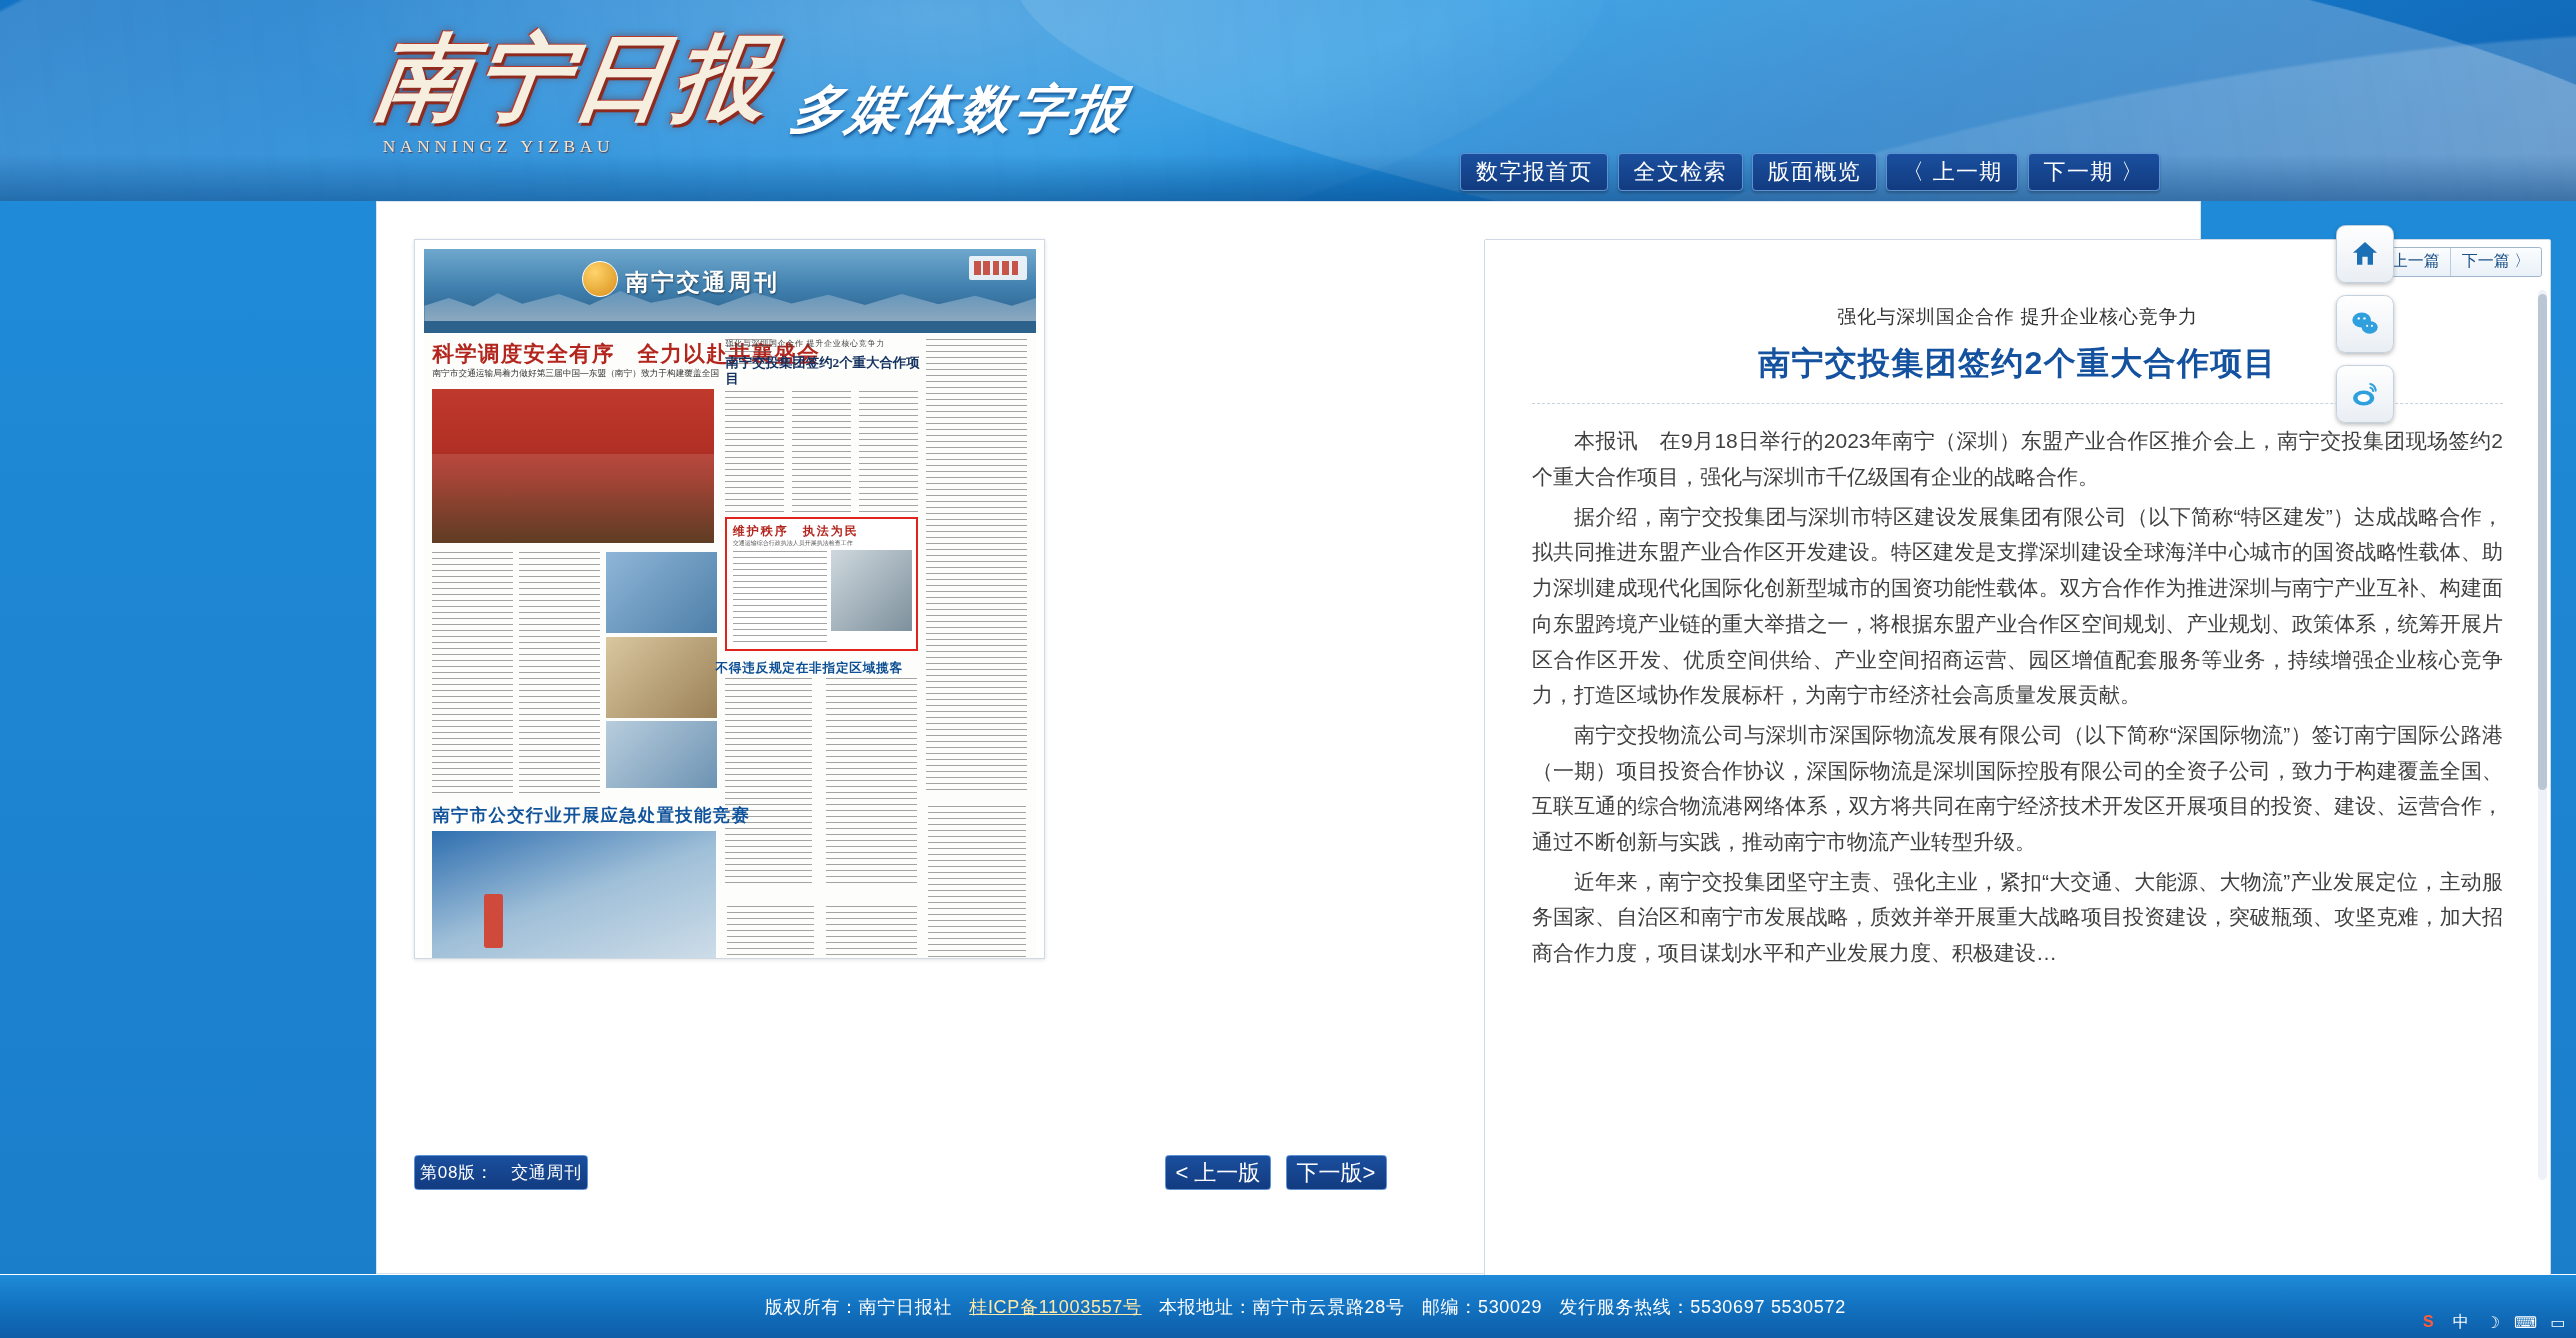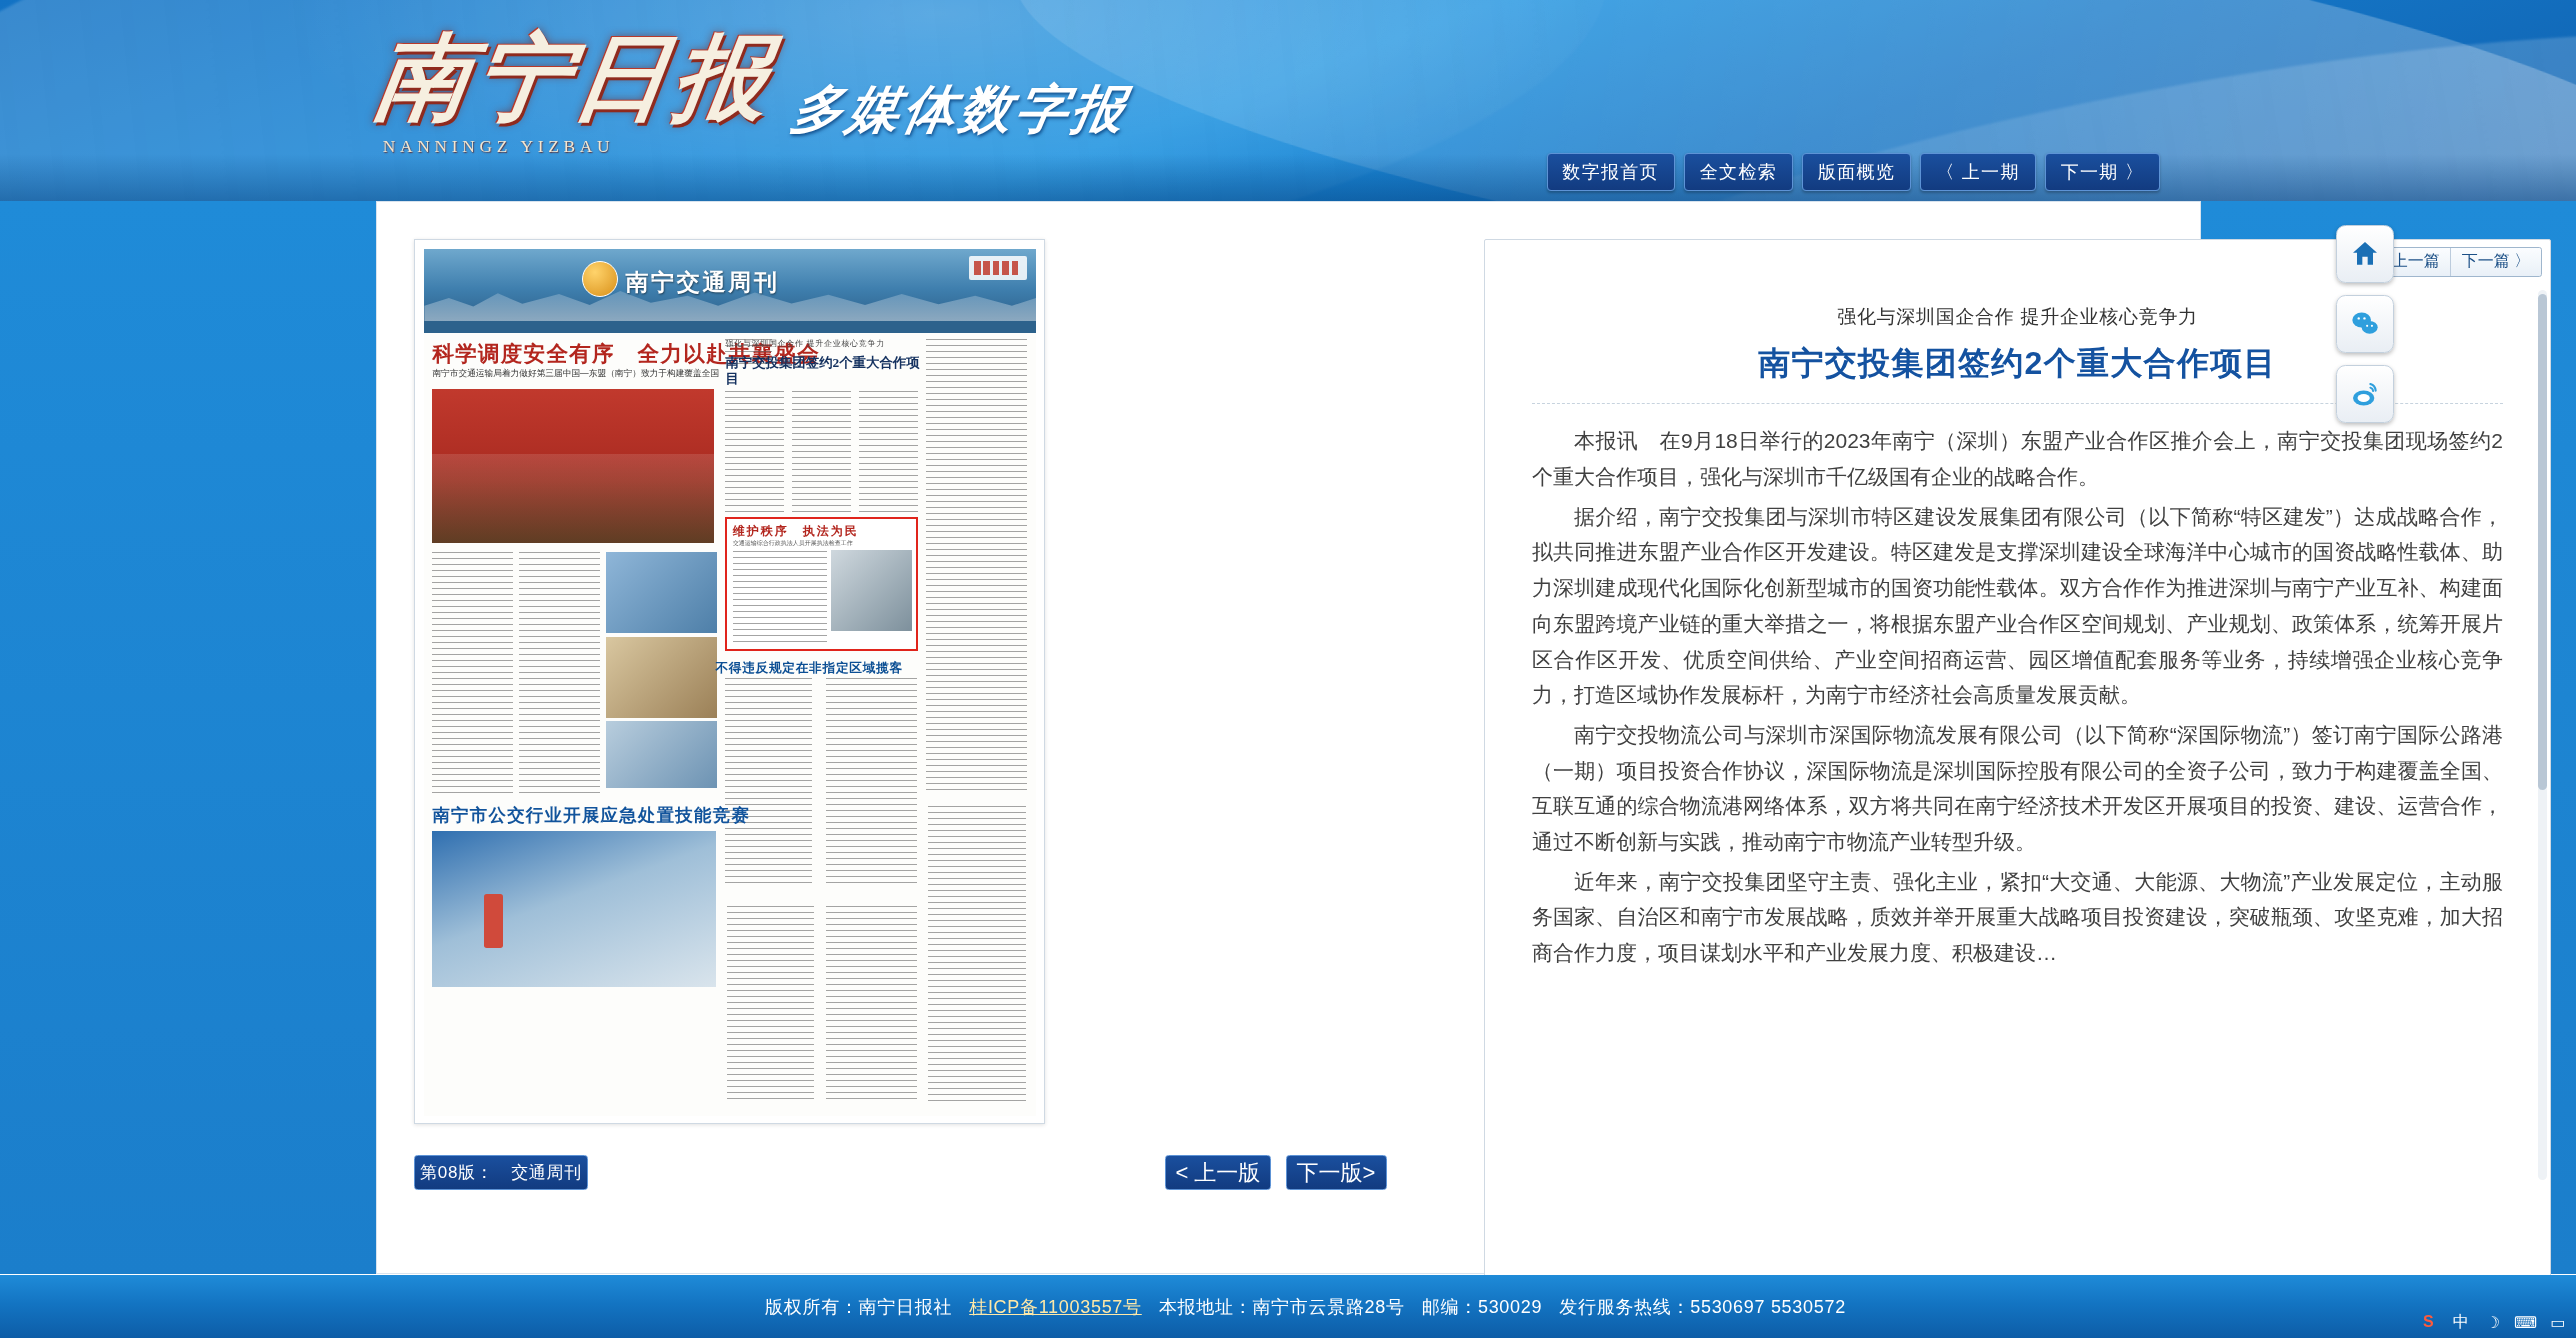--- a/index.html
+++ b/index.html
@@ -113,41 +113,41 @@
   .nav-btn {
     height: 38px;
     padding: 0 14.8px;
     display: flex;
     align-items: center;
     justify-content: center;
     background: linear-gradient(180deg, #1a4f9e 0%, #123b80 100%);
     border: 0.7px solid #5d93d6;
     border-radius: 4px;
     color: #ffffff;
-    font-size: 18px;
+    font-size: 22px;
     letter-spacing: 1.3px;
     white-space: nowrap;
     cursor: pointer;
     box-shadow: 0 1.3px 2.7px rgba(0,0,0,0.25);
   }
 
   
   .page {
     position: absolute;
     left: 376px; top: 201px;
     width: 1825px; height: 1073px;
     background: #ffffff;
     border: 0.7px solid #d8e3ee;
   }
 
   
   .paper-wrap {
     position: absolute;
     left: 37px; top: 37px;
-    width: 631px; height: 885px;
+    width: 631px; height: 720px;
     background: #fff;
     border: 0.7px solid #cfd9e3;
     box-shadow: 0 1.3px 4px rgba(0,0,0,0.12);
     overflow: hidden;
   }
   .paper {
     position: absolute;
     left: 9.4px; top: 9.4px;
     width: 612px; height: 867px;
     background: #fdfdfb;

